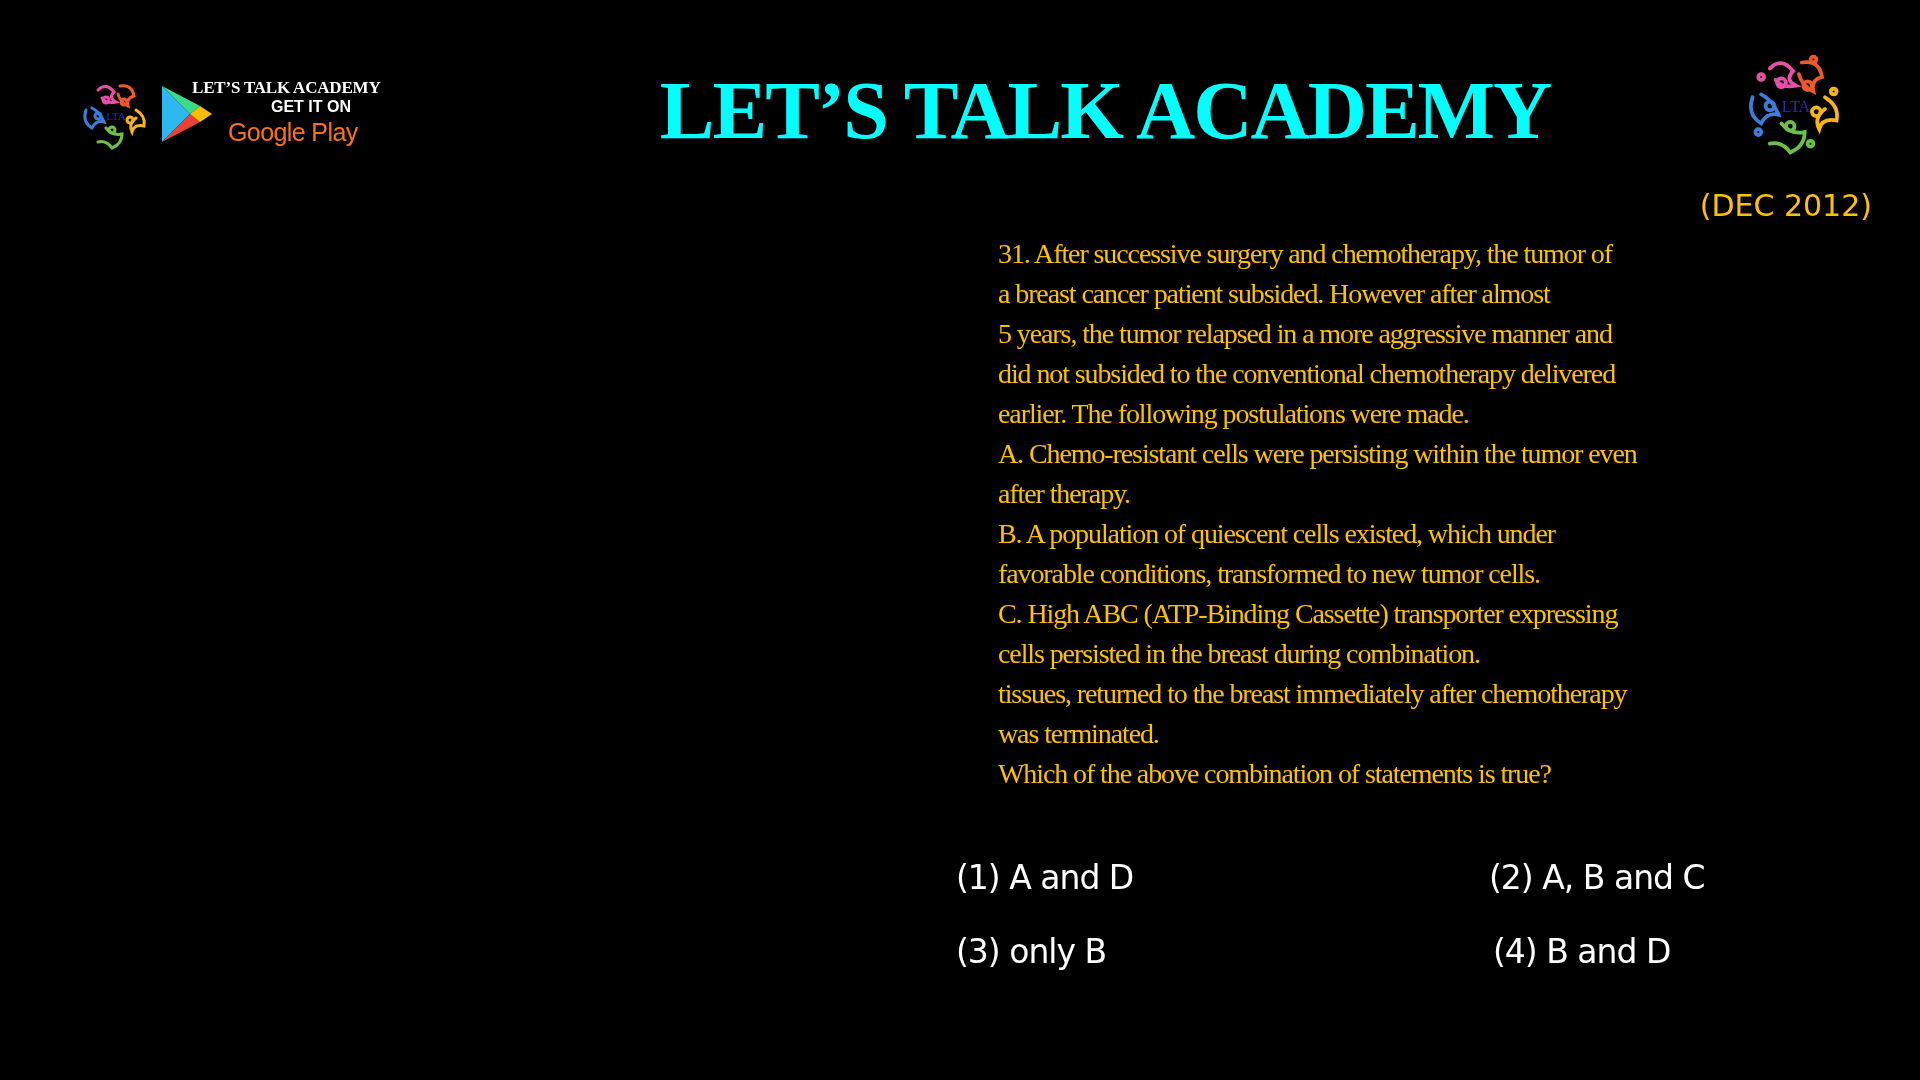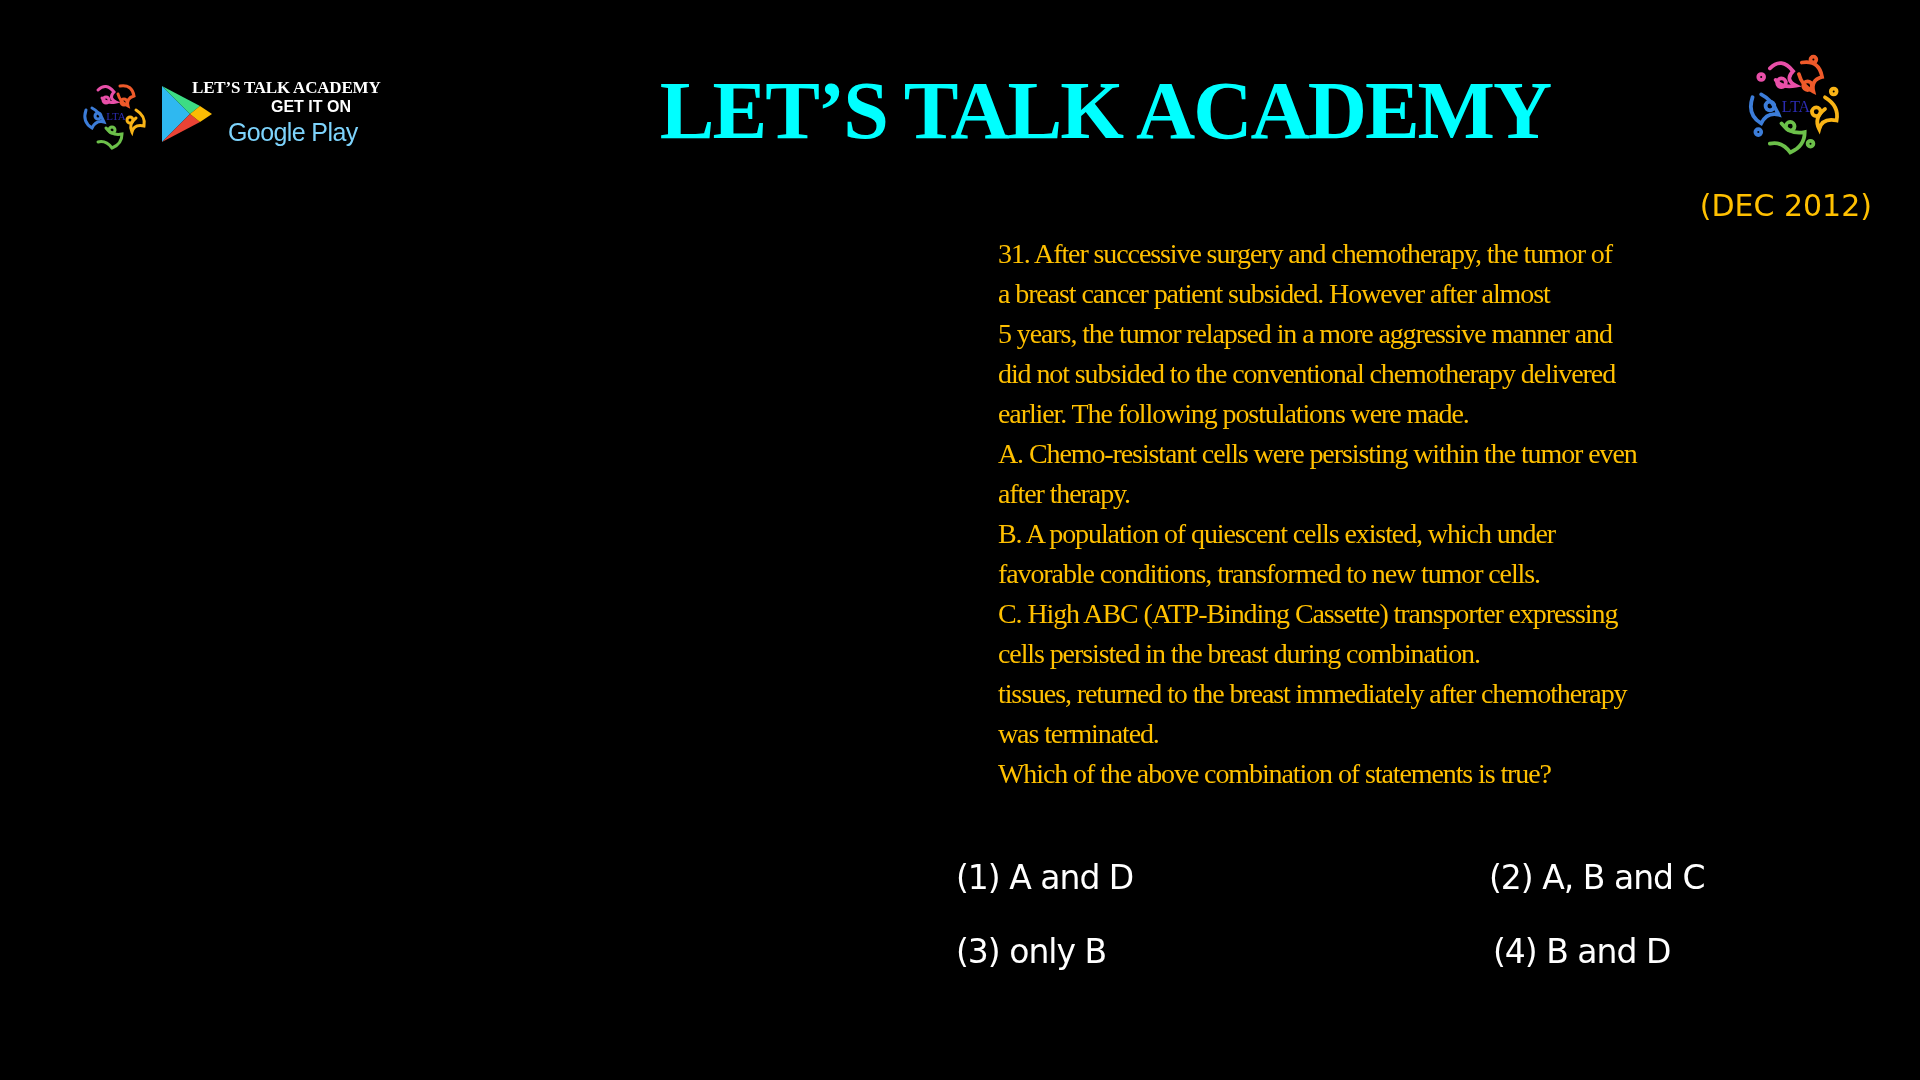--- a/index.html
+++ b/index.html
@@ -38,21 +38,21 @@
       font-weight: bold;
       font-size: 16px;
       color: #ffffff;
       white-space: nowrap;
       margin-left: 42px;
     }
     .promo-store {
       left: 228px; top: 118px;
       font-family: "Liberation Sans", sans-serif;
       font-size: 25px;
-      color: #7dd3fc;
+      color: #f97316;
       white-space: nowrap;
       letter-spacing: -0.6px;
     }
 
     
     .main-title {
       left: 600px; top: 66px; width: 1010px;
       text-align: center;
       font-family: "Liberation Serif", serif;
       font-weight: bold;

